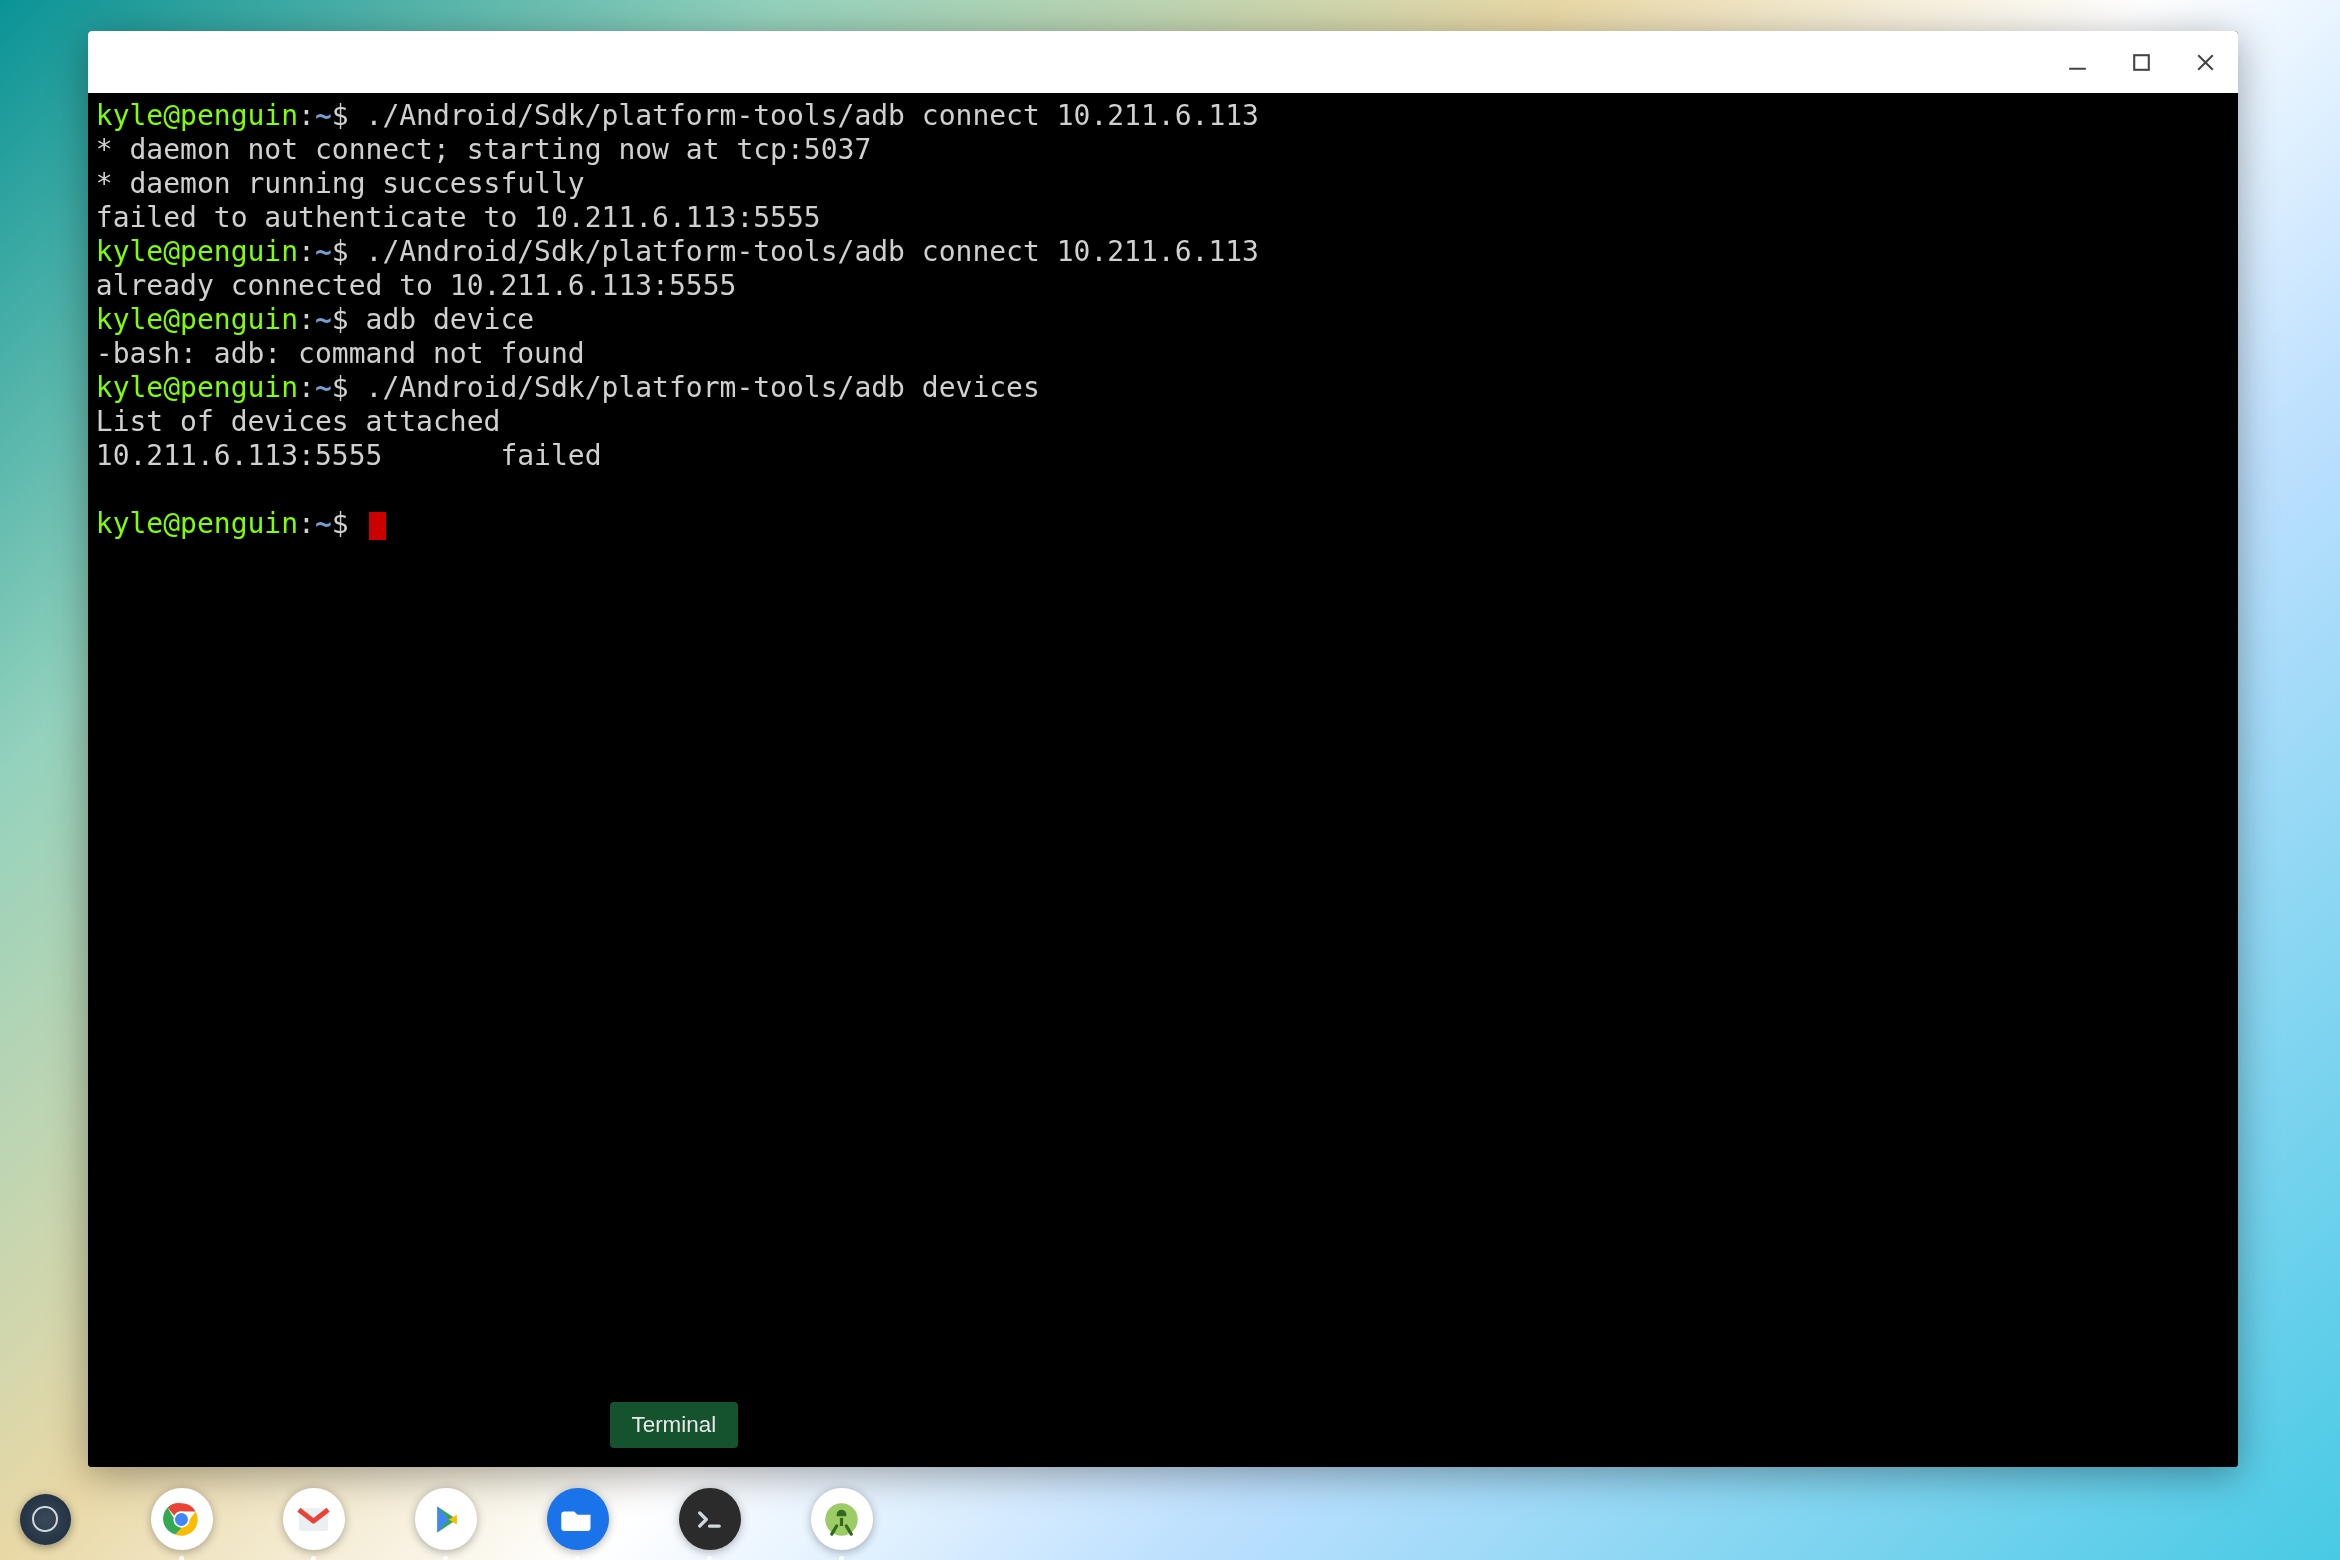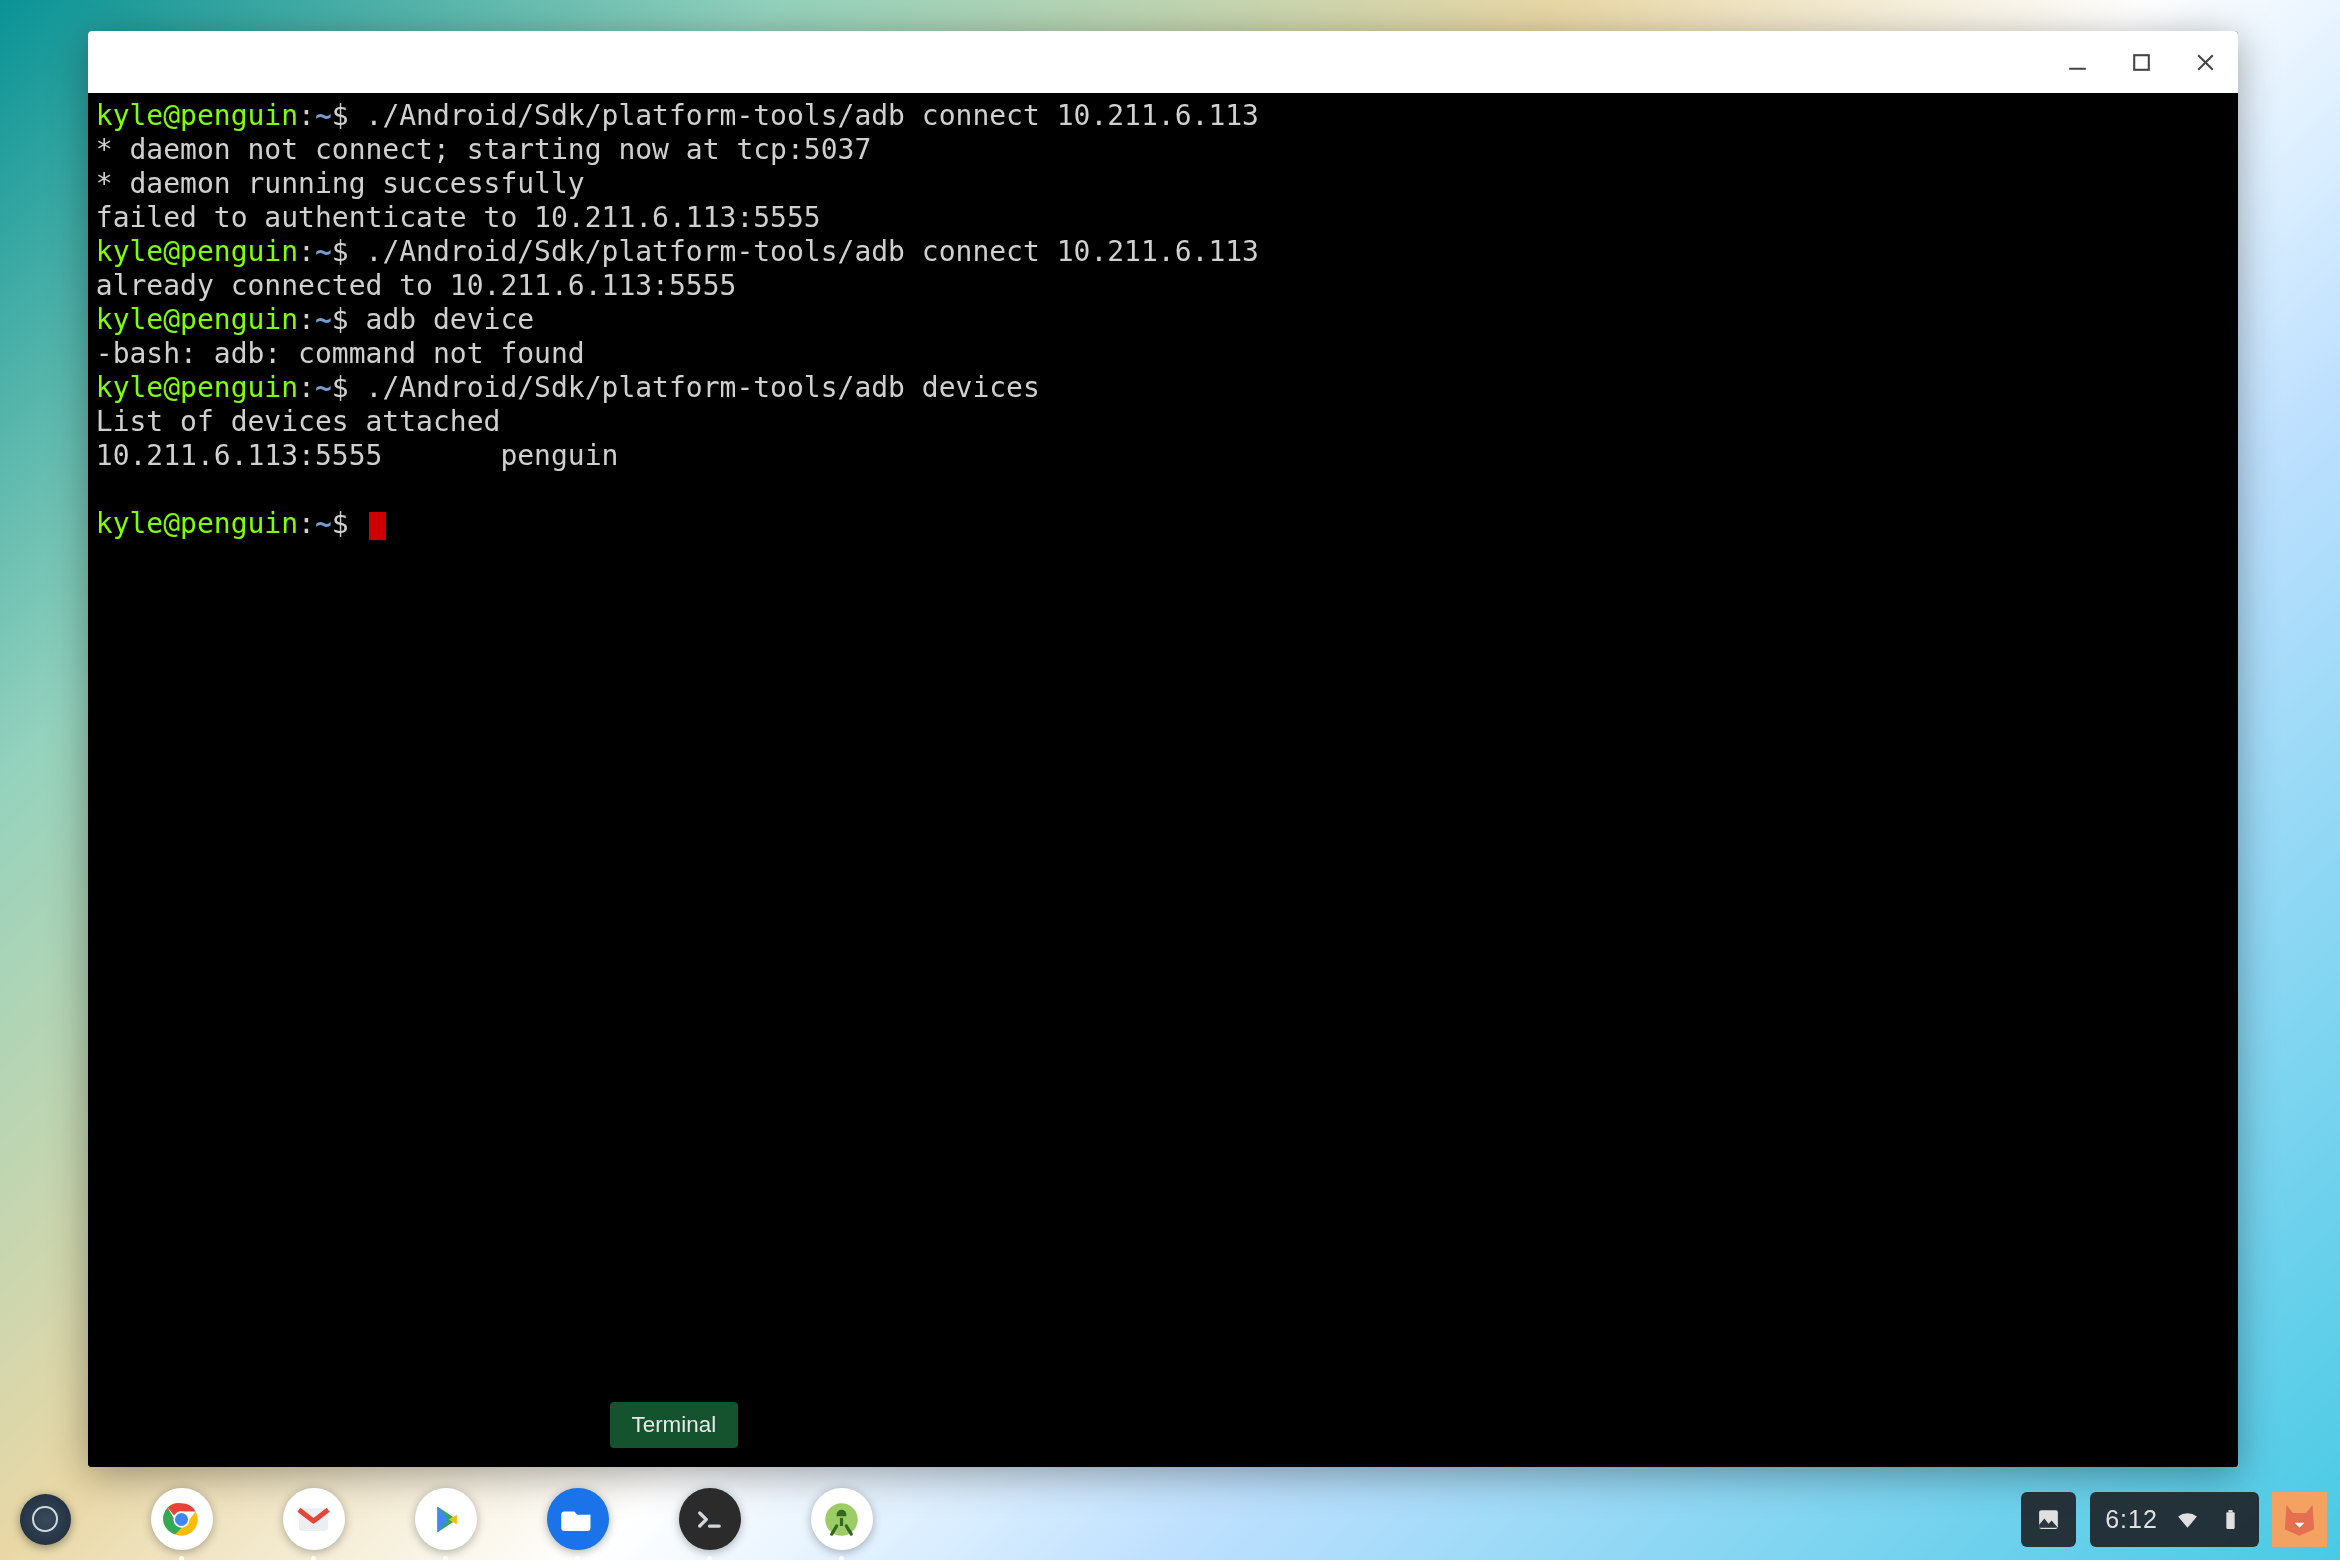--- a/index.html
+++ b/index.html
@@ -157,21 +157,21 @@
   <div class="term" id="term"><span class="u">kyle@penguin</span><span class="d">:</span><span class="p">~</span><span class="d">$ </span><span class="d">./Android/Sdk/platform-tools/adb connect 10.211.6.113</span>
 <span class="d">* daemon not connect; starting now at tcp:5037</span>
 <span class="d">* daemon running successfully</span>
 <span class="d">failed to authenticate to 10.211.6.113:5555</span>
 <span class="u">kyle@penguin</span><span class="d">:</span><span class="p">~</span><span class="d">$ </span><span class="d">./Android/Sdk/platform-tools/adb connect 10.211.6.113</span>
 <span class="d">already connected to 10.211.6.113:5555</span>
 <span class="u">kyle@penguin</span><span class="d">:</span><span class="p">~</span><span class="d">$ </span><span class="d">adb device</span>
 <span class="d">-bash: adb: command not found</span>
 <span class="u">kyle@penguin</span><span class="d">:</span><span class="p">~</span><span class="d">$ </span><span class="d">./Android/Sdk/platform-tools/adb devices</span>
 <span class="d">List of devices attached</span>
-<span class="d">10.211.6.113:5555       penguin</span>
+<span class="d">10.211.6.113:5555       failed</span>
 <span class="d"></span>
 <span class="u">kyle@penguin</span><span class="d">:</span><span class="p">~</span><span class="d">$ </span><span class="cursor"></span></div>
 </div>
 
 <div class="tooltip">Terminal</div>
 
 <div class="shelf">
   <div class="launcher"></div>
   <div class="apps">
     <div class="app chrome">
@@ -211,38 +211,14 @@
     </div>
     <div class="app studio">
       <svg viewBox="0 0 48 48">
         <circle cx="24" cy="24" r="20" fill="#9ccc65"></circle>
         <path d="M24 12a6 6 0 0 1 6 6v2H18v-2a6 6 0 0 1 6-6z" fill="#33691e"></path>
         <rect x="22" y="22" width="4" height="10" fill="#33691e"></rect>
         <path d="M18 32l-6 10M30 32l6 10" stroke="#33691e" stroke-width="4" stroke-linecap="round"></path>
       </svg>
     </div>
   </div>
-  <div class="tray">
-    <div class="notif">
-      <svg viewBox="0 0 24 24">
-          <rect x="3" y="3" width="18" height="18" rx="2" fill="#e0e0e0"></rect>
-          <path d="M3 17l5-6 4 5 3-3 6 7H3z" fill="#2b3640"></path>
-        </svg>
-    </div>
-    <div class="tray-pill">
-      <span class="time">6:12</span>
-      <svg viewBox="0 0 24 24">
-          <path d="M12 20l9-11a15 15 0 0 0-18 0z"></path>
-        </svg>
-      <svg viewBox="0 0 24 24">
-          <rect x="8" y="5" width="8" height="16" rx="1"></rect>
-          <rect x="10" y="3" width="4" height="2"></rect>
-        </svg>
-    </div>
-    <div class="avatar">
-      <svg viewBox="0 0 48 48" width="39" height="39">
-        <path d="M8 6l8 10h16l8-10 2 30-18 8-18-8z" fill="#e76f51"></path>
-        <path d="M18 28l6 6 6-6z" fill="#fff"></path>
-      </svg>
-    </div>
-  </div>
 </div>
 
 
 </body></html>

